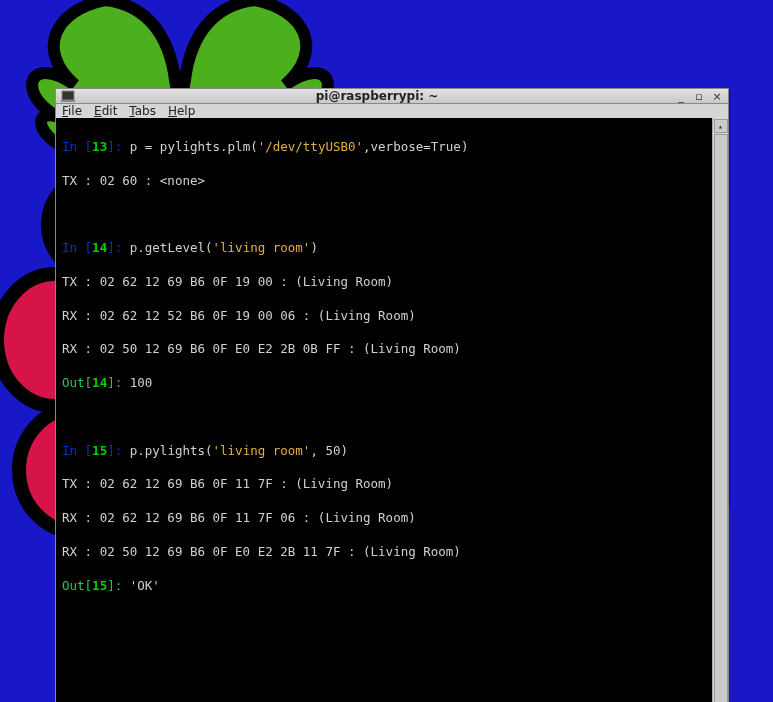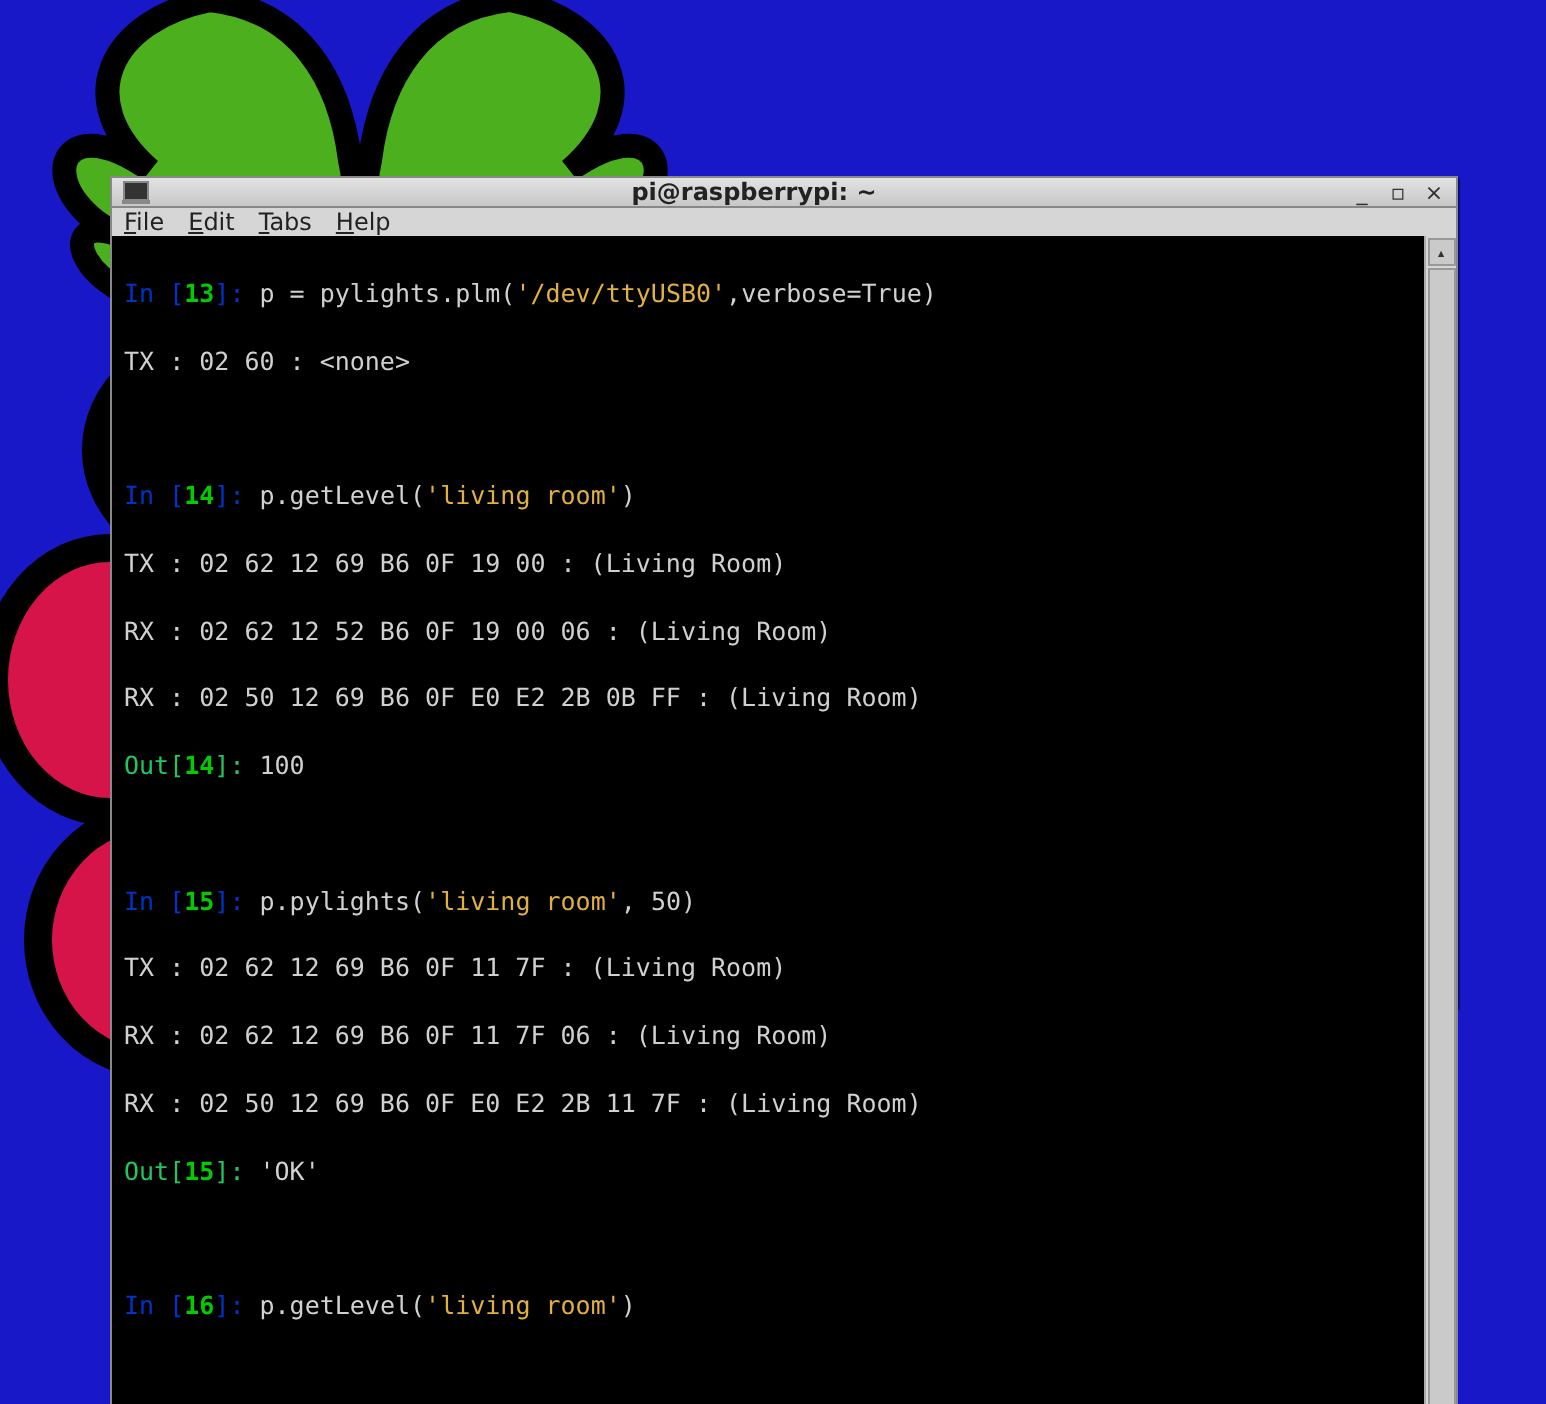--- a/index.html
+++ b/index.html
@@ -163,21 +163,20 @@
 <span class="line c-code">RX : 02 62 12 52 B6 0F 19 00 06 : (Living Room)</span>
 <span class="line c-code">RX : 02 50 12 69 B6 0F E0 E2 2B 0B FF : (Living Room)</span>
 <span class="line"><span class="c-out">Out[</span><span class="c-num">14</span><span class="c-out">]: </span><span class="c-res">100</span></span>
 <span class="line"> </span>
 <span class="line"><span class="c-in">In [</span><span class="c-num">15</span><span class="c-in">]: </span><span class="c-code">p.pylights(</span><span class="c-str">'living room'</span><span class="c-code">, 50)</span></span>
 <span class="line c-code">TX : 02 62 12 69 B6 0F 11 7F : (Living Room)</span>
 <span class="line c-code">RX : 02 62 12 69 B6 0F 11 7F 06 : (Living Room)</span>
 <span class="line c-code">RX : 02 50 12 69 B6 0F E0 E2 2B 11 7F : (Living Room)</span>
 <span class="line"><span class="c-out">Out[</span><span class="c-num">15</span><span class="c-out">]: </span><span class="c-res">'OK'</span></span>
 <span class="line"> </span>
-<span class="line"><span class="c-in">In [</span><span class="c-num">16</span><span class="c-in">]: </span><span class="c-code">p.getLevel(</span><span class="c-str">'living room'</span><span class="c-code">)</span></span>
 
 
 
 
 
 
     </div>
     <div class="scrollbar">
       <div class="sb-btn">▴</div>
       <div class="sb-track">

